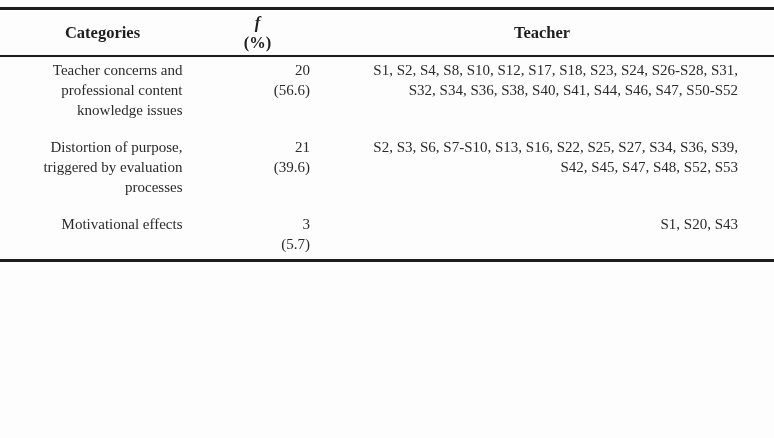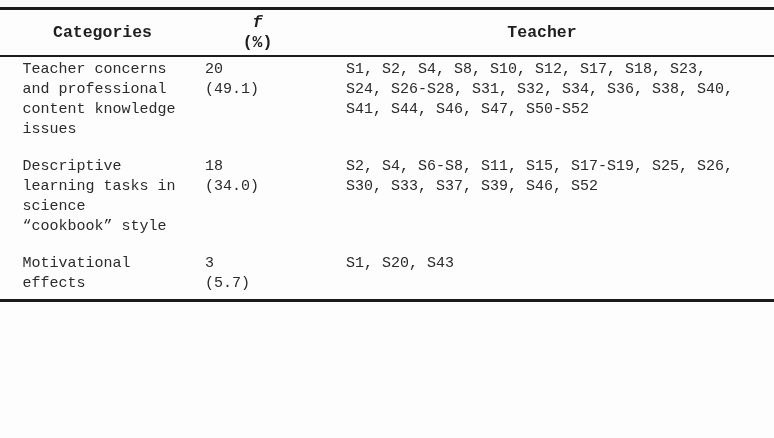--- a/index.html
+++ b/index.html
@@ -6,21 +6,21 @@
     margin: 0;
     padding: 0;
     background: #fdfdfd;
   }
   .page {
     width: 774px;
     height: 438px;
     box-sizing: border-box;
     padding-top: 7px;
     background: #fdfdfd;
-    font-family: Liberation Mono, monospace;
+    font-family: Liberation Serif, serif;
     color: #2b2b2b;
     overflow: hidden;
   }
   table.paper-table {
     width: 100%;
     border-collapse: collapse;
     table-layout: fixed;
     border-top: 3px solid #1c1c1c;
     border-bottom: 3px solid #1c1c1c;
   }
@@ -42,21 +42,21 @@
     font-style: italic;
     display: block;
   }
   thead th .f-unit {
     display: block;
   }
 
   tbody td {
     font-size: 15px;
     line-height: 20px;
-    text-align: left;
+    text-align: right;
     vertical-align: top;
     padding: 3px 0 14px 0;
   }
   tbody tr:last-child td { padding-bottom: 5px; }
 
   td.cat .cell-inner {
     width: 160px;
     margin: 0 auto;
   }
   td.studies .cell-inner {
@@ -85,41 +85,41 @@
         <th>Teacher</th>
       </tr>
     </thead>
     <tbody id="rows-body">
   <tr>
     <td class="cat">
       <div class="cell-inner">Teacher concerns and professional content knowledge issues</div>
     </td>
     <td class="f">
       <span class="f-value">20</span>
-      <span class="f-pct">(49.1)</span>
+      <span class="f-pct">(56.6)</span>
     </td>
     <td class="studies">
       <div class="cell-inner">S1, S2, S4, S8, S10, S12, S17, S18, S23, S24, S26-S28, S31, S32, S34, S36, S38, S40, S41, S44, S46, S47, S50-S52</div>
     </td>
   </tr>
 
+  <tr>
+    <td class="cat">
+      <div class="cell-inner">Distortion of purpose, triggered by evaluation processes</div>
+    </td>
+    <td class="f">
+      <span class="f-value">21</span>
+      <span class="f-pct">(39.6)</span>
+    </td>
+    <td class="studies">
+      <div class="cell-inner">S2, S3, S6, S7-S10, S13, S16, S22, S25, S27, S34, S36, S39, S42, S45, S47, S48, S52, S53</div>
+    </td>
+  </tr>
 
 
-  <tr>
-    <td class="cat">
-      <div class="cell-inner">Descriptive learning tasks in science “cookbook” style</div>
-    </td>
-    <td class="f">
-      <span class="f-value">18</span>
-      <span class="f-pct">(34.0)</span>
-    </td>
-    <td class="studies">
-      <div class="cell-inner">S2, S4, S6-S8, S11, S15, S17-S19, S25, S26, S30, S33, S37, S39, S46, S52</div>
-    </td>
-  </tr>
 
   <tr>
     <td class="cat">
       <div class="cell-inner">Motivational effects</div>
     </td>
     <td class="f">
       <span class="f-value">3</span>
       <span class="f-pct">(5.7)</span>
     </td>
     <td class="studies">

